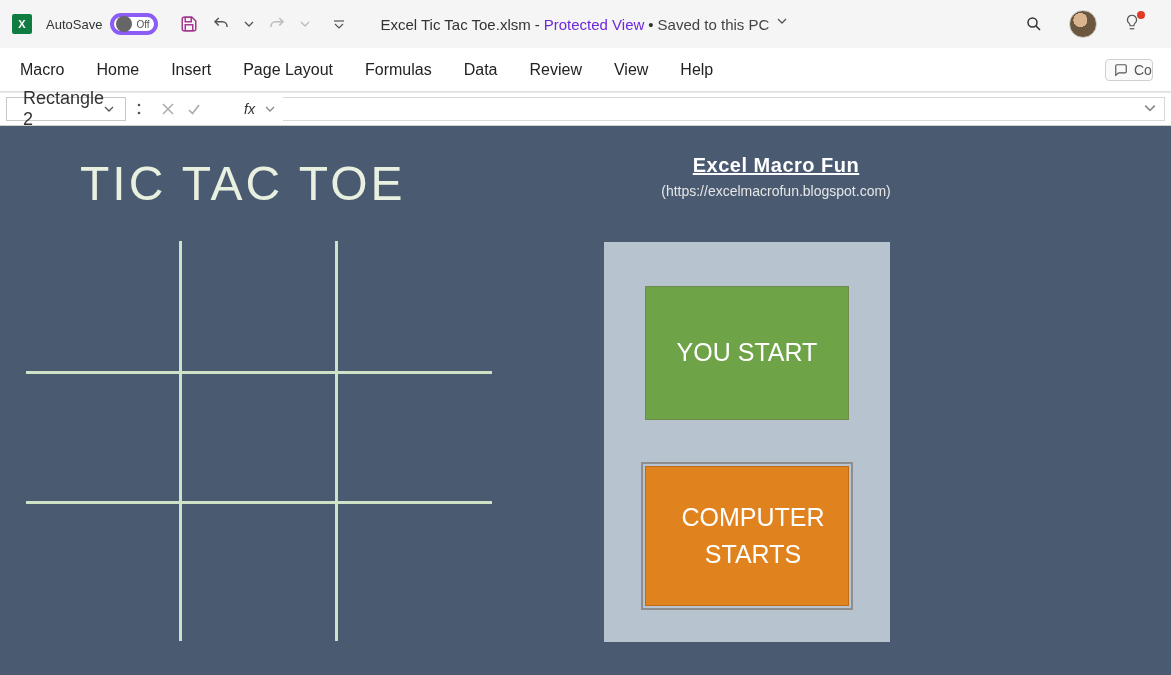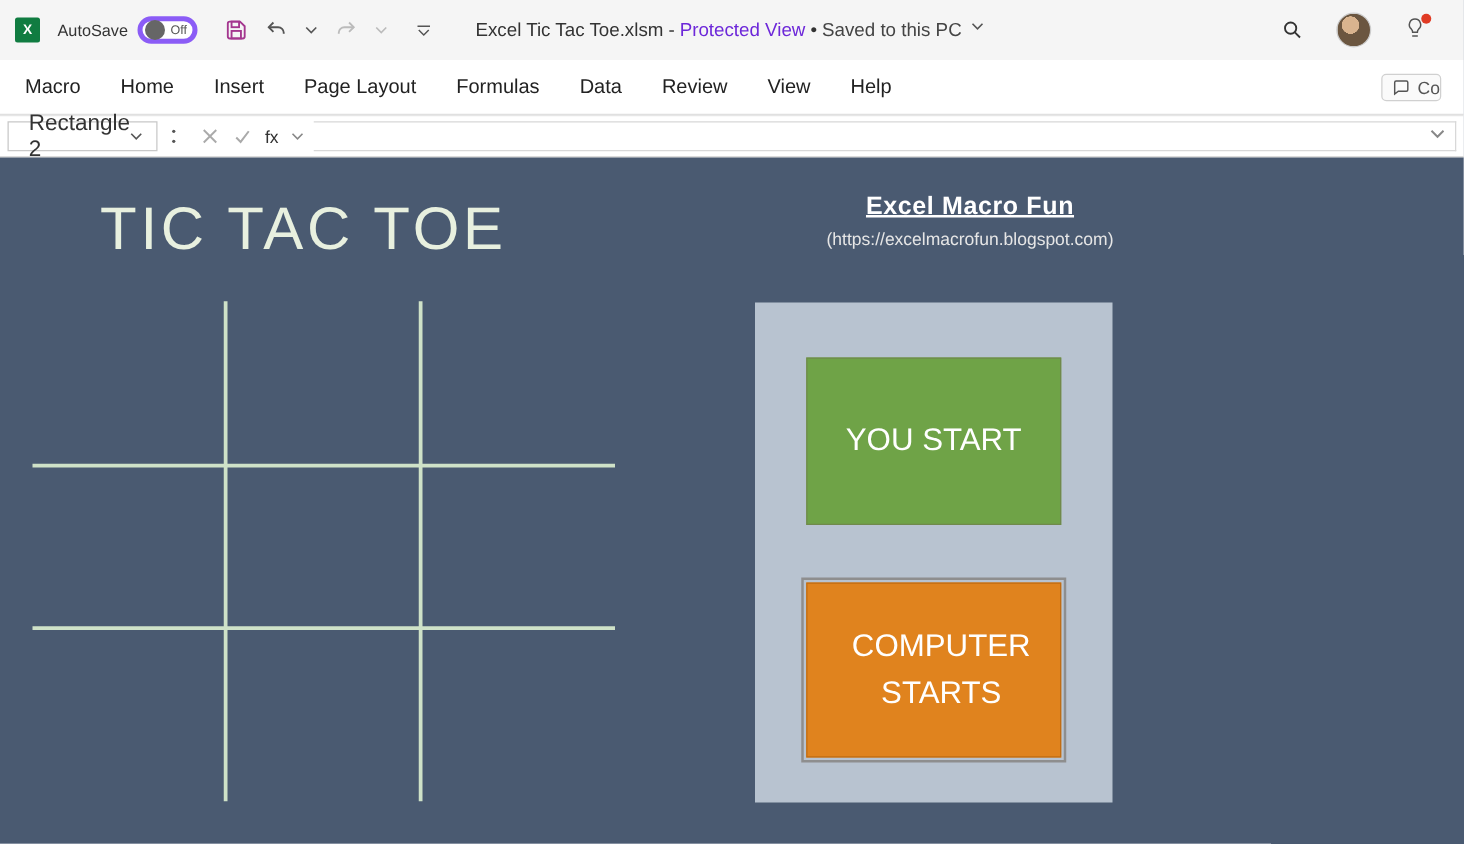--- a/index.html
+++ b/index.html
@@ -33,21 +33,21 @@
   .ribbon-right { margin-left:auto; display:flex; align-items:center; gap:6px; color:#555; font-size:14px; border:1px solid #d0d0d0; border-radius:4px; padding:2px 6px 2px 8px; background:#fafafa; overflow:hidden; width:48px; }
   .ribbon-right svg { flex-shrink:0; }
 
   
   .formula-row { height:34px; background:#fff; border-top:1px solid #e6e6e6; border-bottom:1px solid #d0d0d0; display:flex; align-items:stretch; }
   .name-box { width:120px; border:1px solid #c8c8c8; margin:4px 0 4px 6px; display:flex; align-items:center; padding:0 16px; font-size:18px; color:#333; background:#fff; }
   .name-box-caret { margin-left:auto; }
   .colon-btn { width:18px; display:flex; align-items:center; justify-content:center; color:#555; border-right:0; margin:4px 4px 4px 4px;}
   .fb-icons { display:flex; align-items:center; gap:10px; padding:0 8px; margin:4px 0;}
   .fb-icon { width:16px; height:16px; display:flex; align-items:center; justify-content:center; color:#888; }
-  .fx-label { font-size:14px; color:#333; }
+  .fx-label { font-style:italic; font-size:14px; color:#333;margin-left:32px; }
   .fx-input-wrap { flex:1; margin:4px 6px 4px 0; border:1px solid #d8d8d8; border-left:none; display:flex; align-items:center; padding:0 6px; background:#fff; }
   .fx-input { flex:1; border:none; outline:none; font-size:14px; background:transparent; }
   .fx-expand { width:14px; color:#888; }
 
   
   .sheet { position:relative; height: calc(675px - 48px - 44px - 34px); background:#4a5a71; }
 
   .game-title { position:absolute; left:80px; top:30px; font-size:48px; font-weight:300; color:#e8f0df; letter-spacing:3px; }
 
   

